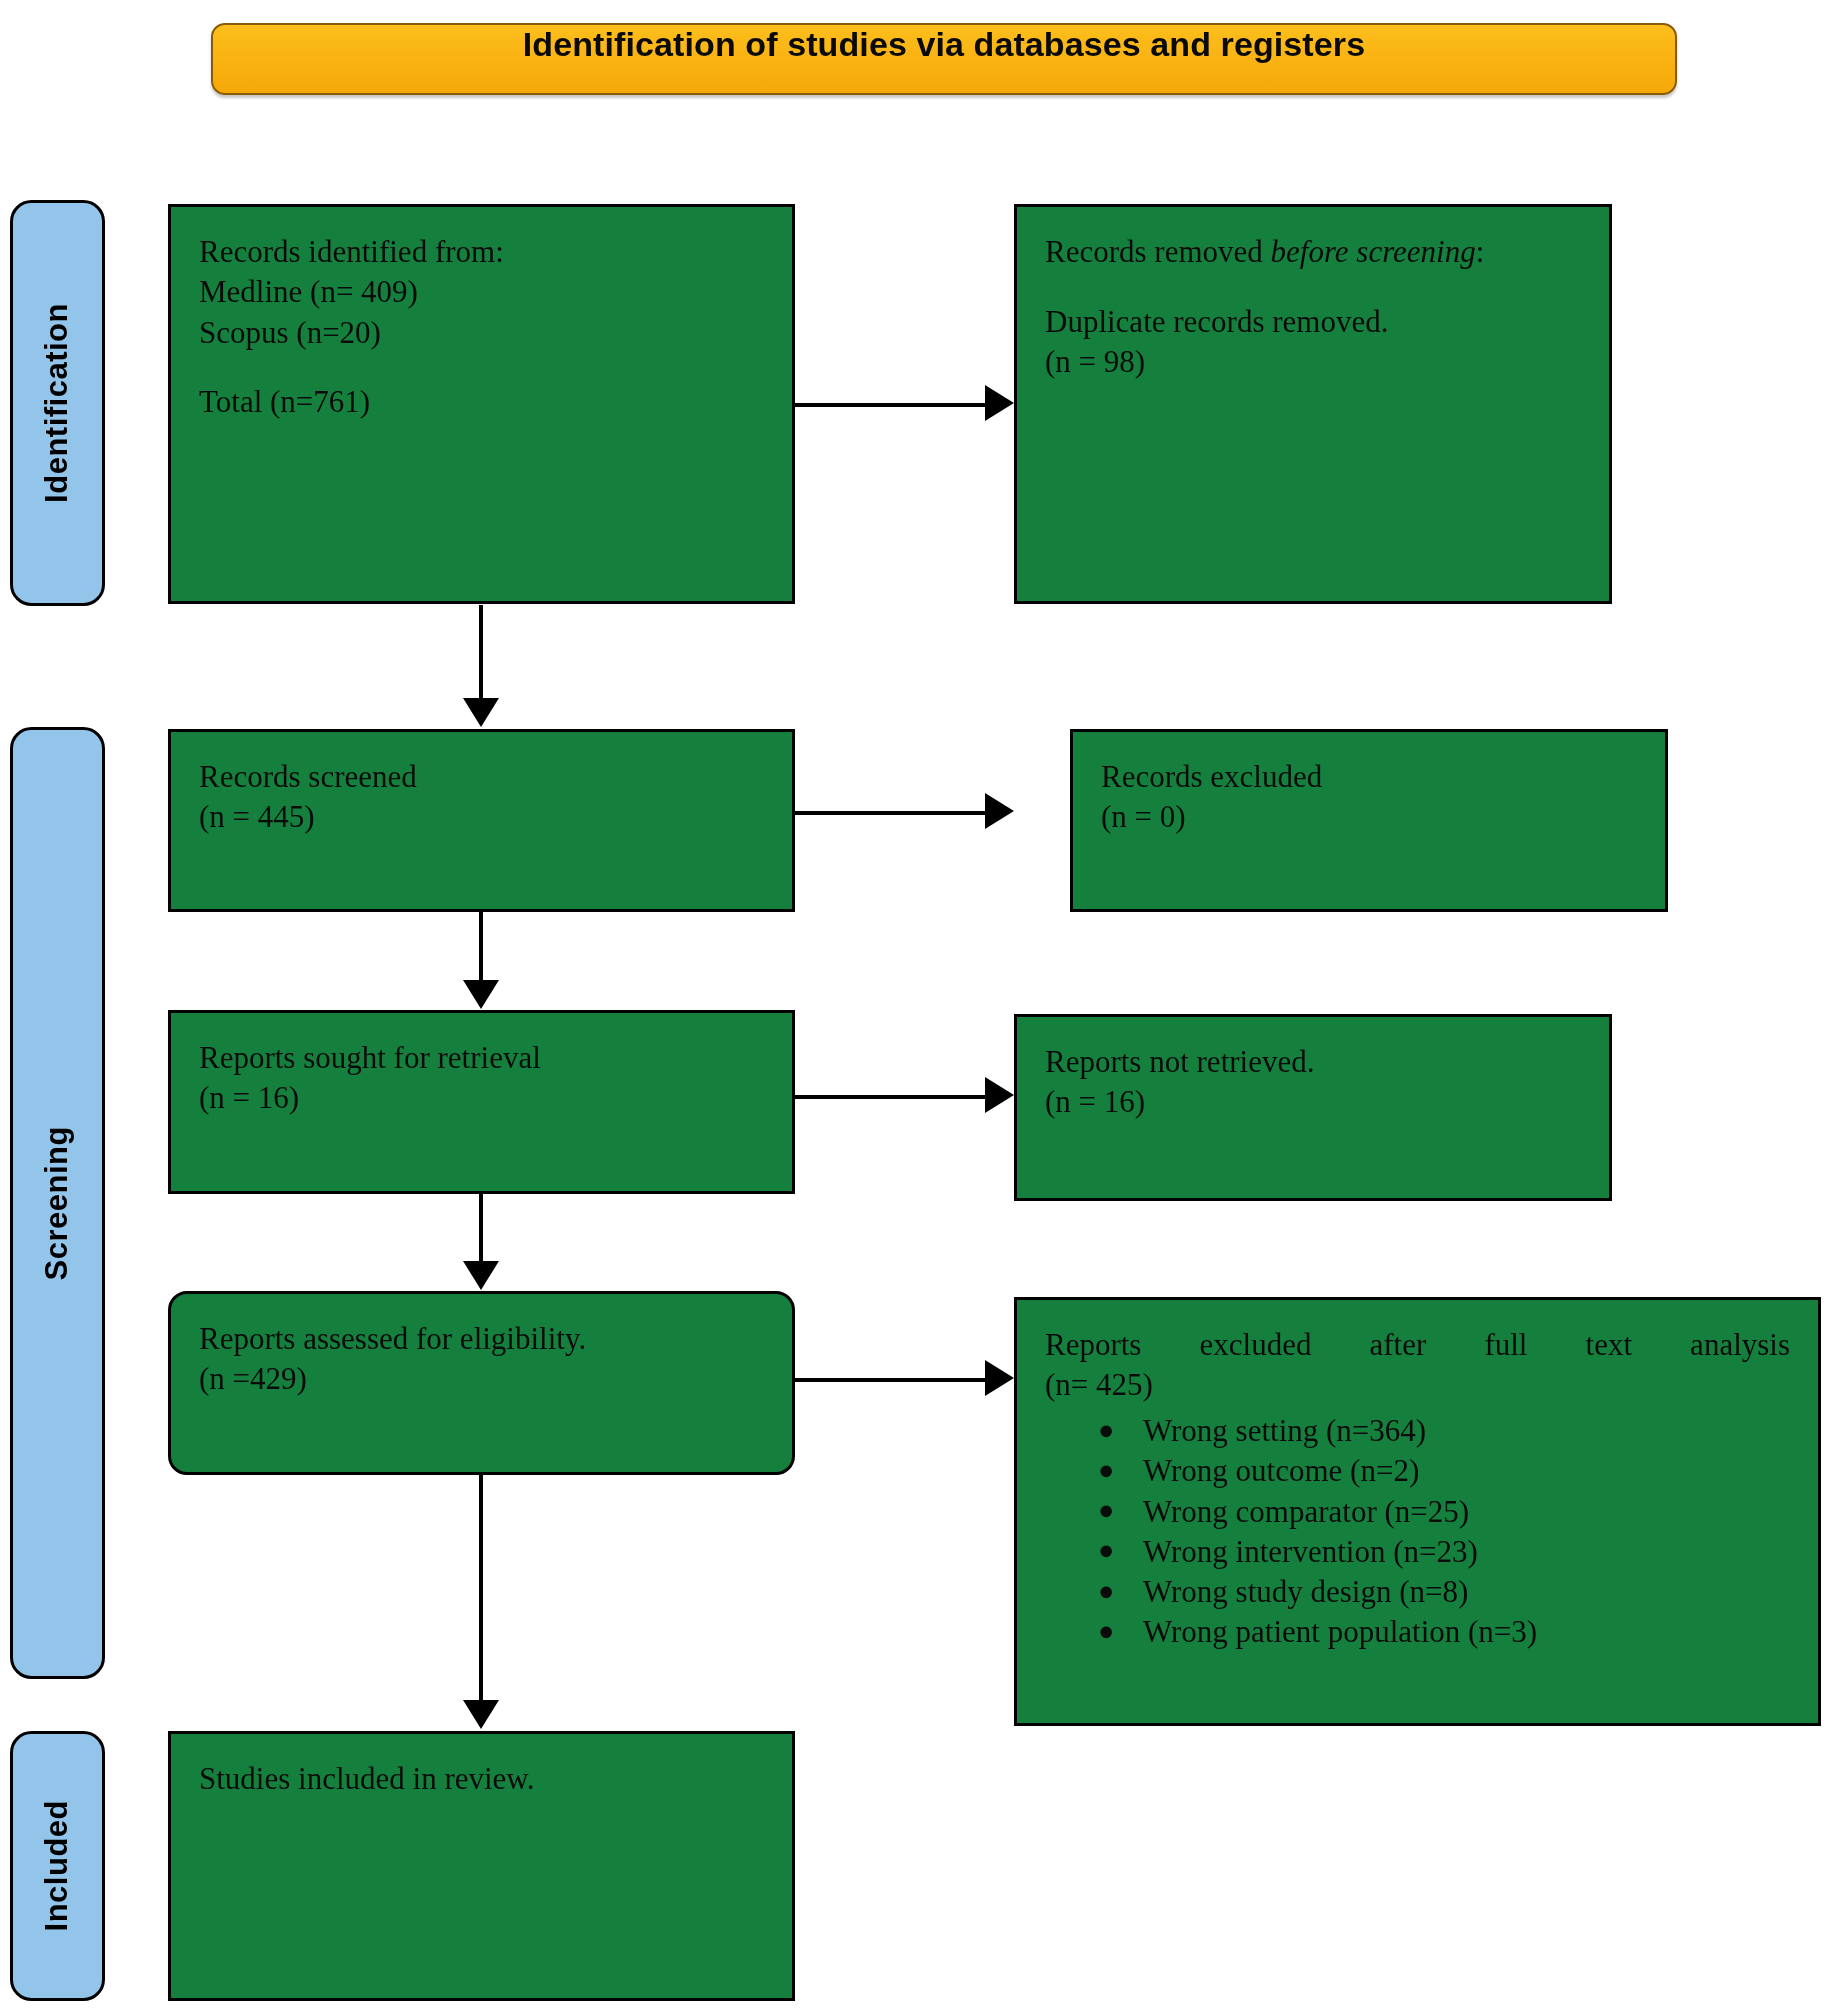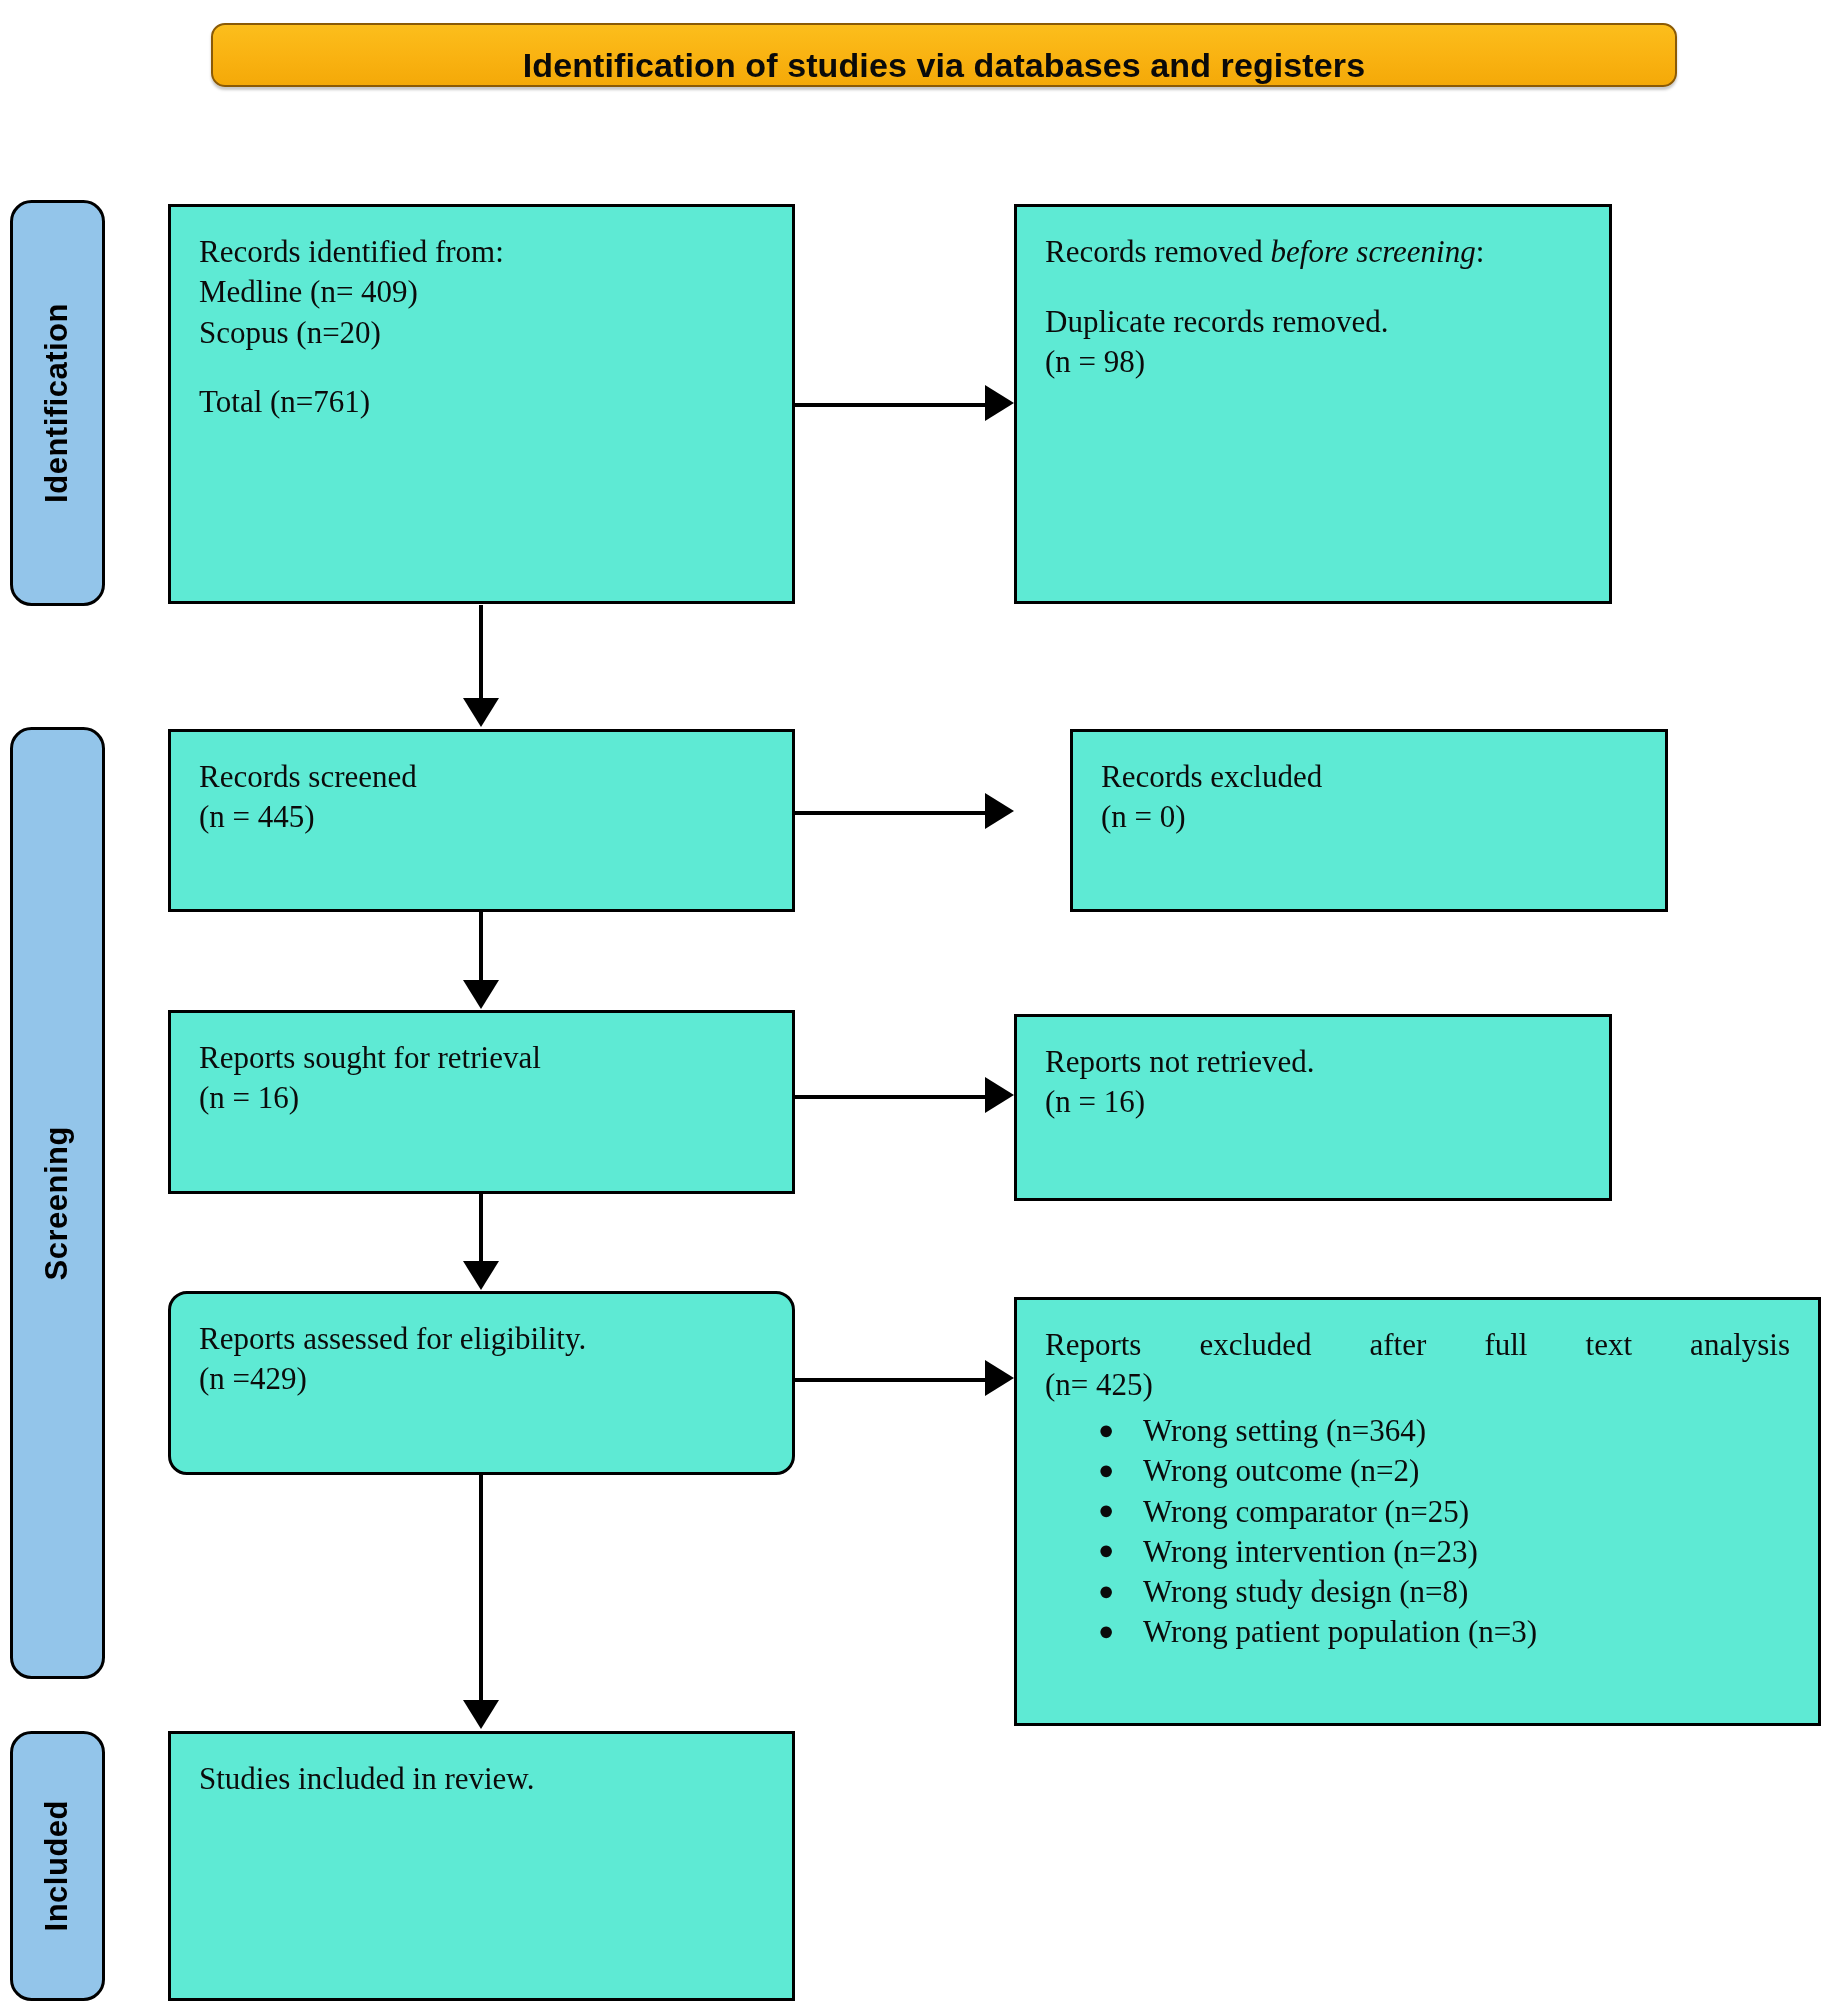--- a/index.html
+++ b/index.html
@@ -14,27 +14,27 @@
     font-family: "Liberation Serif", serif;
     overflow: hidden;
   }
 
   
   #title-banner {
     position: absolute;
     left: 211px;
     top: 23px;
     width: 1466px;
-    height: 64px;
+    height: 72px;
     background: linear-gradient(180deg, #fcbe1c 0%, #f9b211 55%, #f4a908 100%);
     border: 2.7px solid #8a5a06;
     border-radius: 14px;
     box-sizing: border-box;
     display: flex;
-    align-items: flex-end;
+    align-items: flex-start;
     justify-content: center;
     box-shadow: 0 2.2px 2.7px rgba(0,0,0,0.22);
   }
   #title-banner .title-text {
     font-family: "Liberation Sans", sans-serif;
     font-weight: bold;
     font-size: 34px;
     color: #0a0a0a;
     letter-spacing: 0.1px;
     white-space: nowrap;
@@ -61,21 +61,21 @@
     white-space: nowrap;
     letter-spacing: 0.5px;
   }
   #stage-identification { left: 9.7px;  top: 200px;  width: 95px; height: 406px; }
   #stage-screening      { left: 9.7px;  top: 727px; width: 95px; height: 952px; }
   #stage-included       { left: 9.7px;  top: 1731px; width: 95px; height: 270px; }
 
   
   .flow-box {
     position: absolute;
-    background: #5eead4;
+    background: #15803d;
     border: 3.8px solid #000000;
     box-sizing: border-box;
     padding: 25px 28px;
     font-size: 31px;
     line-height: 1.30;
     color: #0b0b0b;
   }
   .flow-box p { margin: 0; }
   .flow-box .spacer { height: 0.95em; }
   .flow-box em { font-style: italic; }

